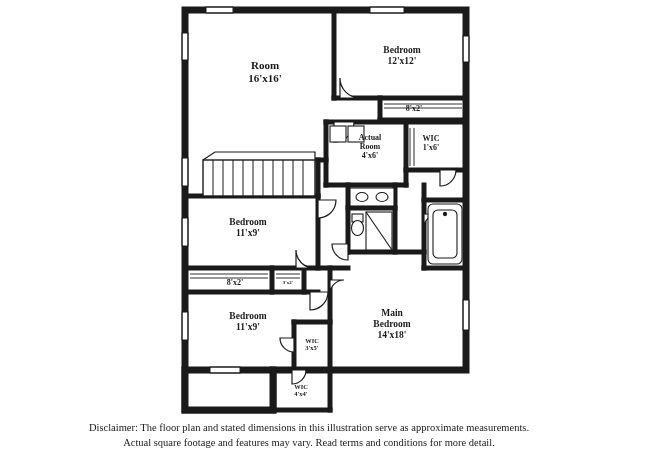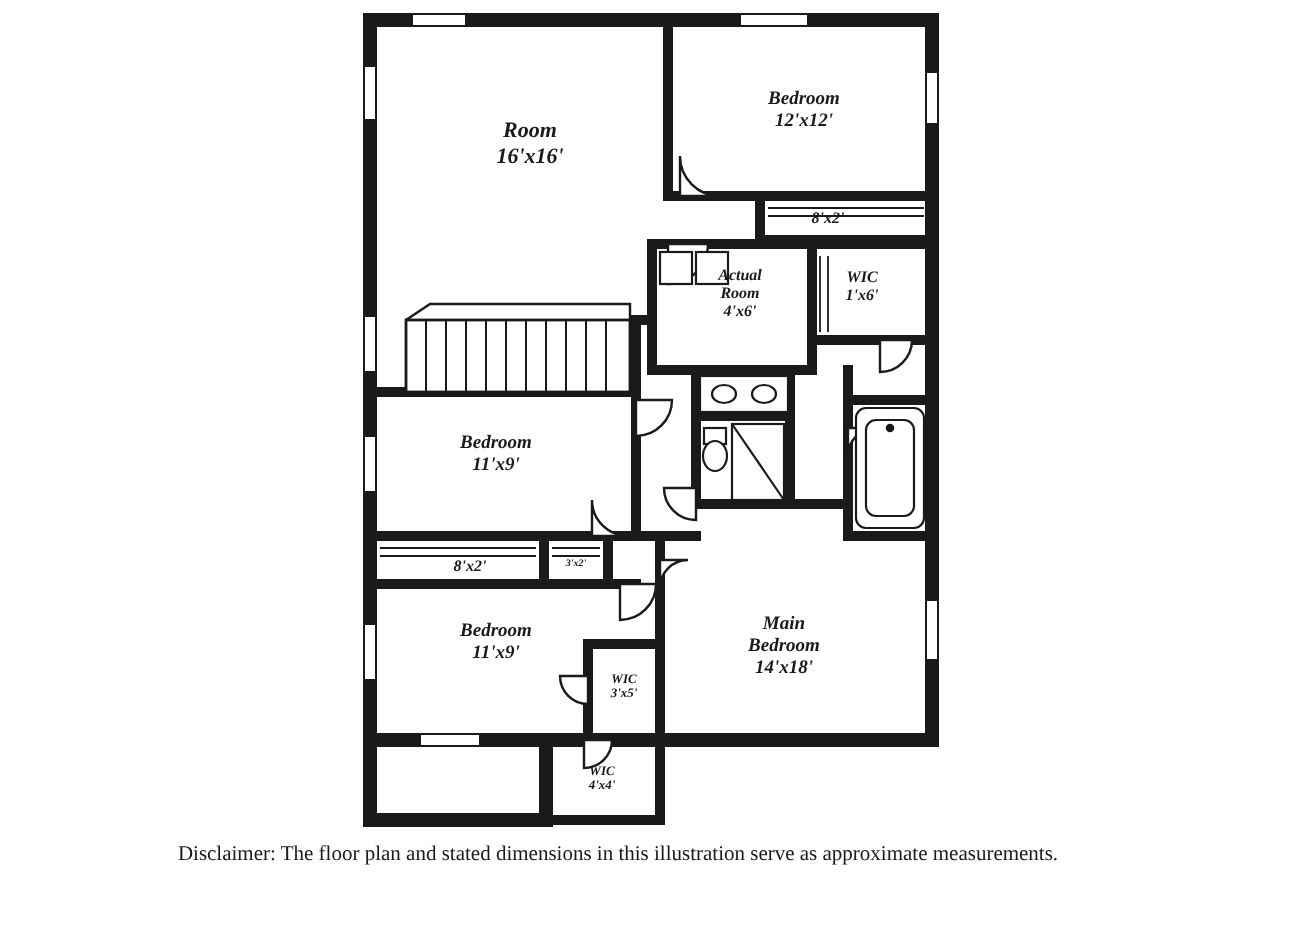--- a/index.html
+++ b/index.html
@@ -24,21 +24,20 @@
   }
   .room-label {
     position: absolute;
     text-align: center;
     font-family: "Liberation Serif", serif;
     color: #1a1a1a;
     line-height: 1.15;
     white-space: nowrap;
     transform: translate(-50%, -50%);
     font-weight: bold;
-    font-style: italic;
   }
   .room-label .rname {
     display: block;
   }
   .room-label .rdim {
     display: block;
   }
   .lbl-lg { font-size: 11px; }
   .lbl-md { font-size: 9.5px; }
   .lbl-sm { font-size: 8px; }
@@ -276,15 +275,16 @@
     <span class="rdim">14'x18'</span>
   </div>
 
   <div class="room-label lbl-xs" style="left:301px; top:390px;">
     <span class="rname">WIC</span>
     <span class="rdim">4'x4'</span>
   </div>
 
   <div id="disclaimer">
     <span class="dline">Disclaimer: The floor plan and stated dimensions in this illustration serve as approximate measurements.</span>
+    <span class="dline">Actual square footage and features may vary. Read terms and conditions for more detail.</span>
   </div>
 
 </div>
 
 </body></html>

